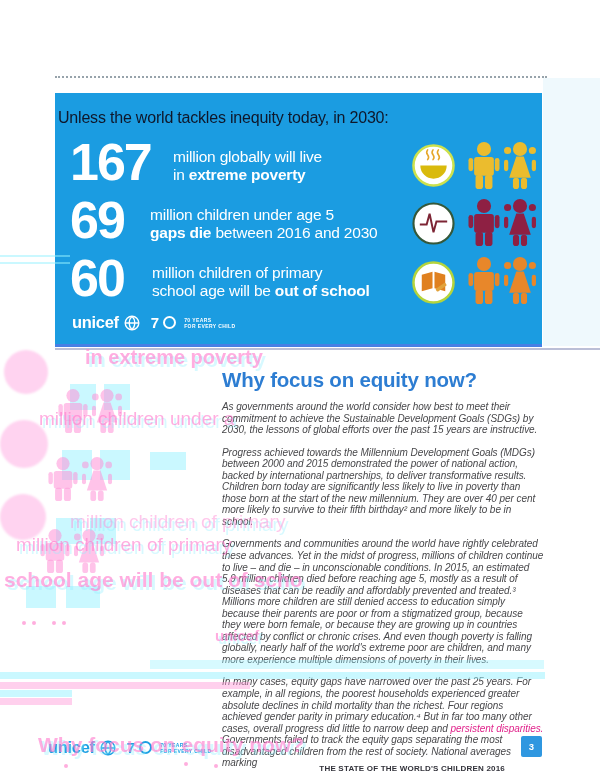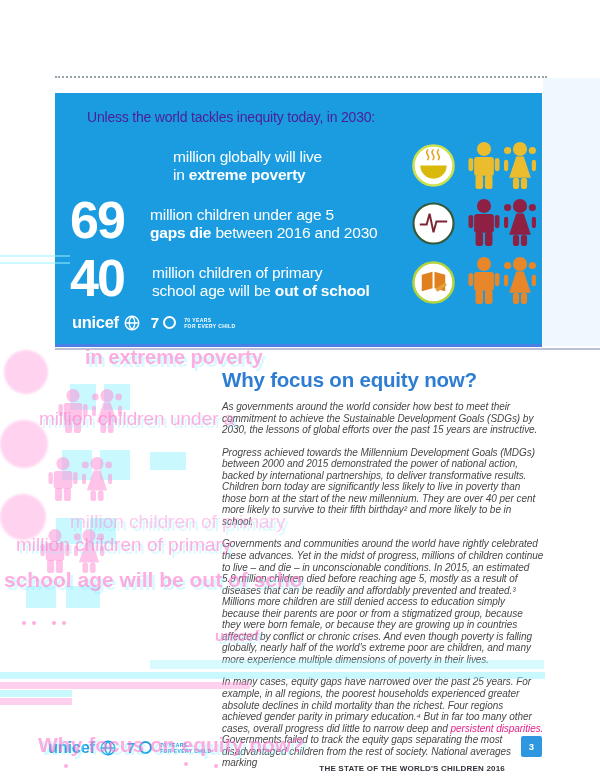--- a/index.html
+++ b/index.html
@@ -7,21 +7,21 @@
         font-family:"Liberation Sans",sans-serif;}
 
   
   .top-rule{position:absolute;left:55px;top:76px;width:492px;border-top:2px dotted #97a3ab;}
   .pale-strip{position:absolute;left:543px;top:78px;width:57px;height:268px;background:#eff9fd;}
 
   
   .infobox{position:absolute;left:55px;top:93px;width:487px;height:254px;background:#1b9ce1;
            border-bottom:3px solid rgba(108,104,232,.55);box-sizing:border-box;}
   .under-box-line{position:absolute;left:55px;top:348px;width:545px;height:2px;background:rgba(75,88,150,.38);}
-  .ib-title{position:absolute;left:32px;top:16px;font-size:14px;letter-spacing:-.2px;color:#4c1d95;}
+  .ib-title{position:absolute;left:3px;top:16px;font-size:16px;letter-spacing:-.2px;color:#0f172a;}
   .stat{position:absolute;left:15px;}
   .stat-number{font-weight:700;color:#fff;font-size:52px;line-height:44px;letter-spacing:-2px;}
   .stat-text{position:absolute;color:#fff;font-size:15.5px;line-height:17.5px;letter-spacing:-.2px;white-space:nowrap;}
   .stat-text b{font-weight:700;}
   .icon-circle{position:absolute;width:43px;height:43px;}
   .figs{position:absolute;display:flex;gap:4px;}
   .figs svg{width:32px;height:47px;}
   .fig-yellow{color:#ebbc2e;} .fig-maroon{color:#8e2043;} .fig-orange{color:#e8872a;}
 
   
@@ -88,20 +88,23 @@
 
 <div class="page">
 
   <div class="top-rule"></div>
   <div class="pale-strip"></div>
   <div class="under-box-line"></div>
 
   <section class="infobox">
     <div class="ib-title">Unless the world tackles inequity today, in 2030:</div>
 
+    <div class="stat" style="top:47px">
+      <div class="stat-number">167</div>
+    </div>
     <div class="stat-text" style="left:118px;top:55px">
       <span>million globally will live</span><br>
       <span>in </span><b>extreme poverty</b><span></span>
     </div>
     <div class="icon-circle" style="left:357px;top:51px">
       <svg viewBox="0 0 44 44">
         <circle cx="22" cy="22" r="20.5" fill="#ffffff" stroke="#cde14d" stroke-width="2.6"></circle>
         <path d="M8.5 22 a13.5 13.5 0 0 0 27 0 z" fill="#d9ba0c"></path>
         <g fill="none" stroke="#e5a62a" stroke-width="1.6" stroke-linecap="round">
           <path d="M16 16 q2-2.5 0-5 q-2-2.5 0-5"></path>
@@ -135,21 +138,21 @@
     <div class="figs fig-maroon" style="left:413px;top:106px">
       <svg viewBox="0 0 34 50" fill="currentColor">
           <use href="#boy"></use>
         </svg>
       <svg viewBox="0 0 34 50" fill="currentColor">
           <use href="#girl"></use>
         </svg>
     </div>
 
     <div class="stat" style="top:163px">
-      <div class="stat-number">40</div>
+      <div class="stat-number">60</div>
     </div>
     <div class="stat-text" style="left:97px;top:171px">
       <span>million children of primary</span><br>
       <span>school age will be </span><b>out of school</b><span></span>
     </div>
     <div class="icon-circle" style="left:357px;top:168px">
       <svg viewBox="0 0 44 44">
         <circle cx="22" cy="22" r="20.5" fill="#ffffff" stroke="#b5d43c" stroke-width="2.6"></circle>
         <path d="M21 11 L10 14 V31 L21 28 Z" fill="#e0801f"></path>
         <path d="M23 11 L34 14 V31 L23 28 Z" fill="#e0801f"></path>

